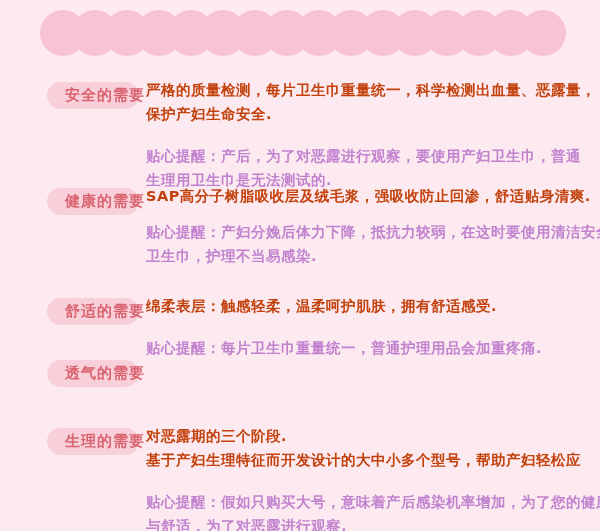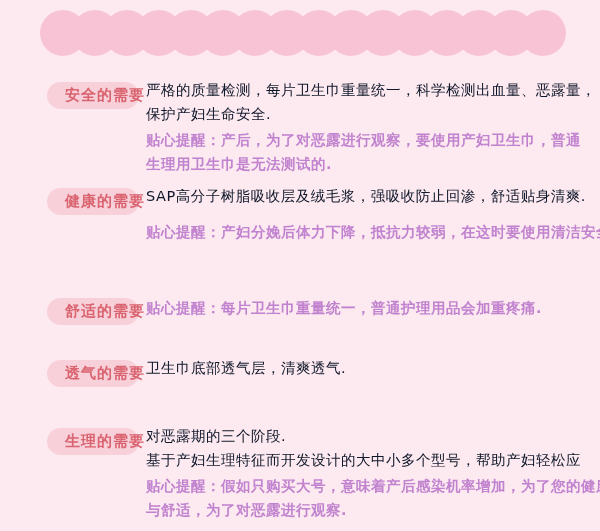--- a/index.html
+++ b/index.html
@@ -45,36 +45,36 @@
     letter-spacing:1px;
     white-space:nowrap;
     margin-left:24px;
   }
   .content{
     position:absolute;
     left:146px;top:0;
     width:440px;
   }
   .main-line{
-    color:#0f172a;
+    color:#c2410c;
     font-size:14.5px;
-    font-weight:normal;
+    font-weight:bold;
     line-height:24px;
     letter-spacing:0.5px;
     white-space:nowrap;
   }
   .reminder-line{
     color:#c183cf;
     font-size:14.5px;
     font-weight:bold;
     line-height:24px;
     letter-spacing:0.5px;
     white-space:nowrap;
   }
-  .reminder-block{margin-top:2px;}
+  .reminder-block{margin-top:18px;}
   .reminder-block.gap{margin-top:12px;}
 </style>
 </head>
 <body>
 
 <div class="page">
 
   <div class="dots">
       <span class="dot"></span>
       <span class="dot"></span>
@@ -109,41 +109,42 @@
   </div>
 
   <div class="section" style="top:184px">
     <div class="pill">
       <span>健康的需要</span>
     </div>
     <div class="content">
       <div class="main-line">SAP高分子树脂吸收层及绒毛浆，强吸收防止回渗，舒适贴身清爽.</div>
       <div class="reminder-block gap">
         <div class="reminder-line">贴心提醒：产妇分娩后体力下降，抵抗力较弱，在这时要使用清洁安全的</div>
+        <div class="reminder-line">卫生巾，护理不当易感染.</div>
       </div>
     </div>
   </div>
 
   <div class="section" style="top:294px">
     <div class="pill">
       <span>舒适的需要</span>
     </div>
     <div class="content">
+      <div class="main-line">绵柔表层：触感轻柔，温柔呵护肌肤，拥有舒适感受.</div>
       <div class="reminder-block">
         <div class="reminder-line">贴心提醒：每片卫生巾重量统一，普通护理用品会加重疼痛.</div>
       </div>
     </div>
   </div>
 
   <div class="section" style="top:356px">
     <div class="pill">
       <span>透气的需要</span>
     </div>
     <div class="content">
-      <div class="main-line">卫生巾底部透气层，清爽透气.</div>
     </div>
   </div>
 
   <div class="section" style="top:424px">
     <div class="pill">
       <span>生理的需要</span>
     </div>
     <div class="content">
       <div class="main-line">对恶露期的三个阶段.</div>
       <div class="main-line">基于产妇生理特征而开发设计的大中小多个型号，帮助产妇轻松应</div>

